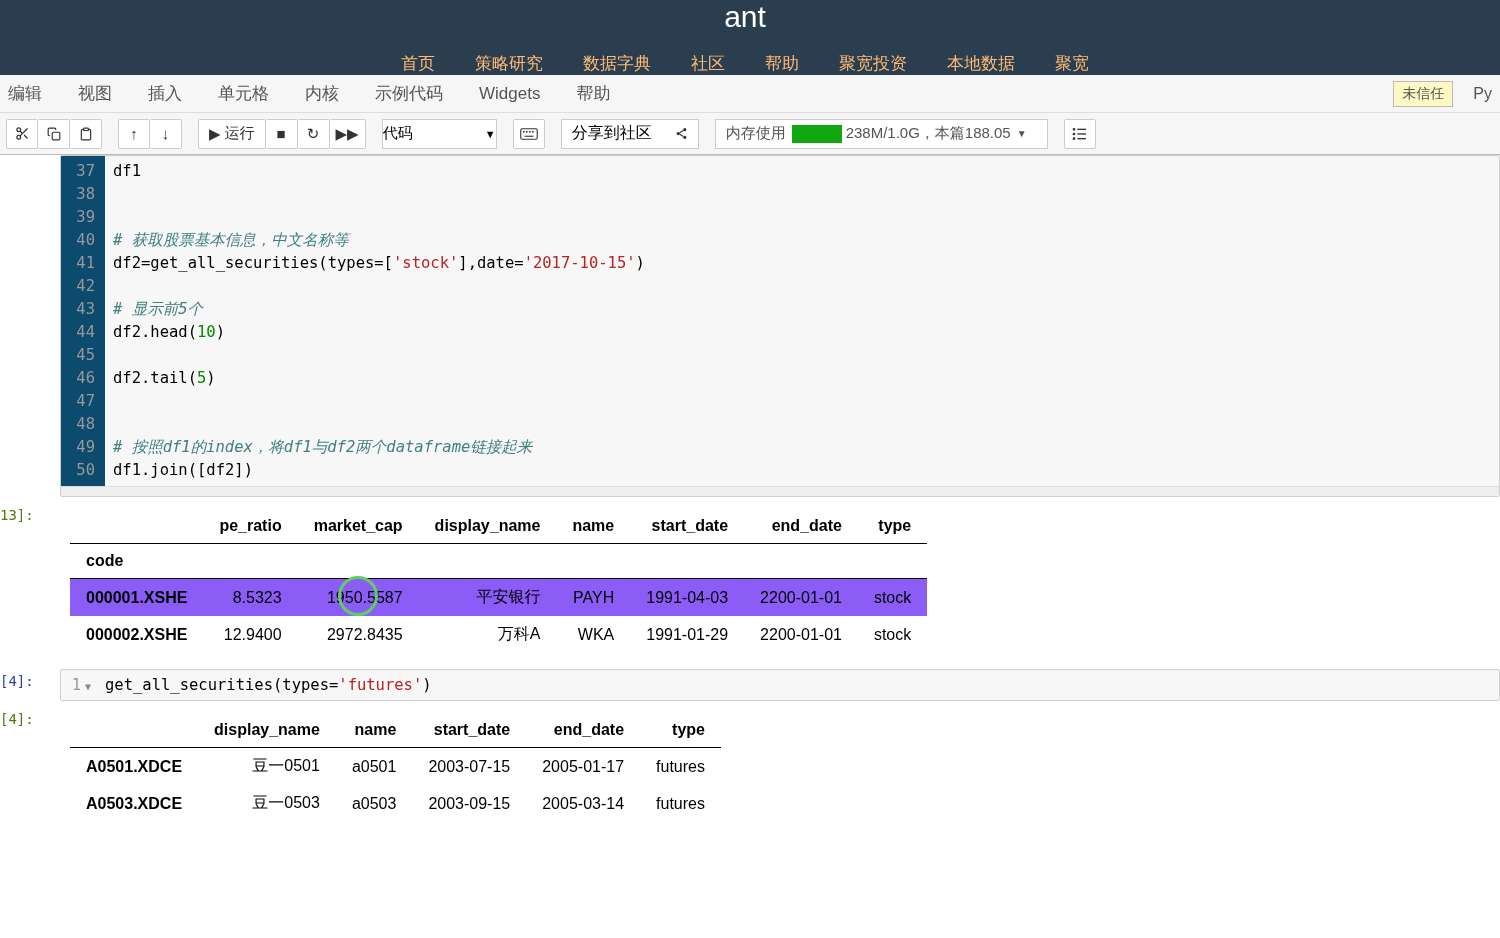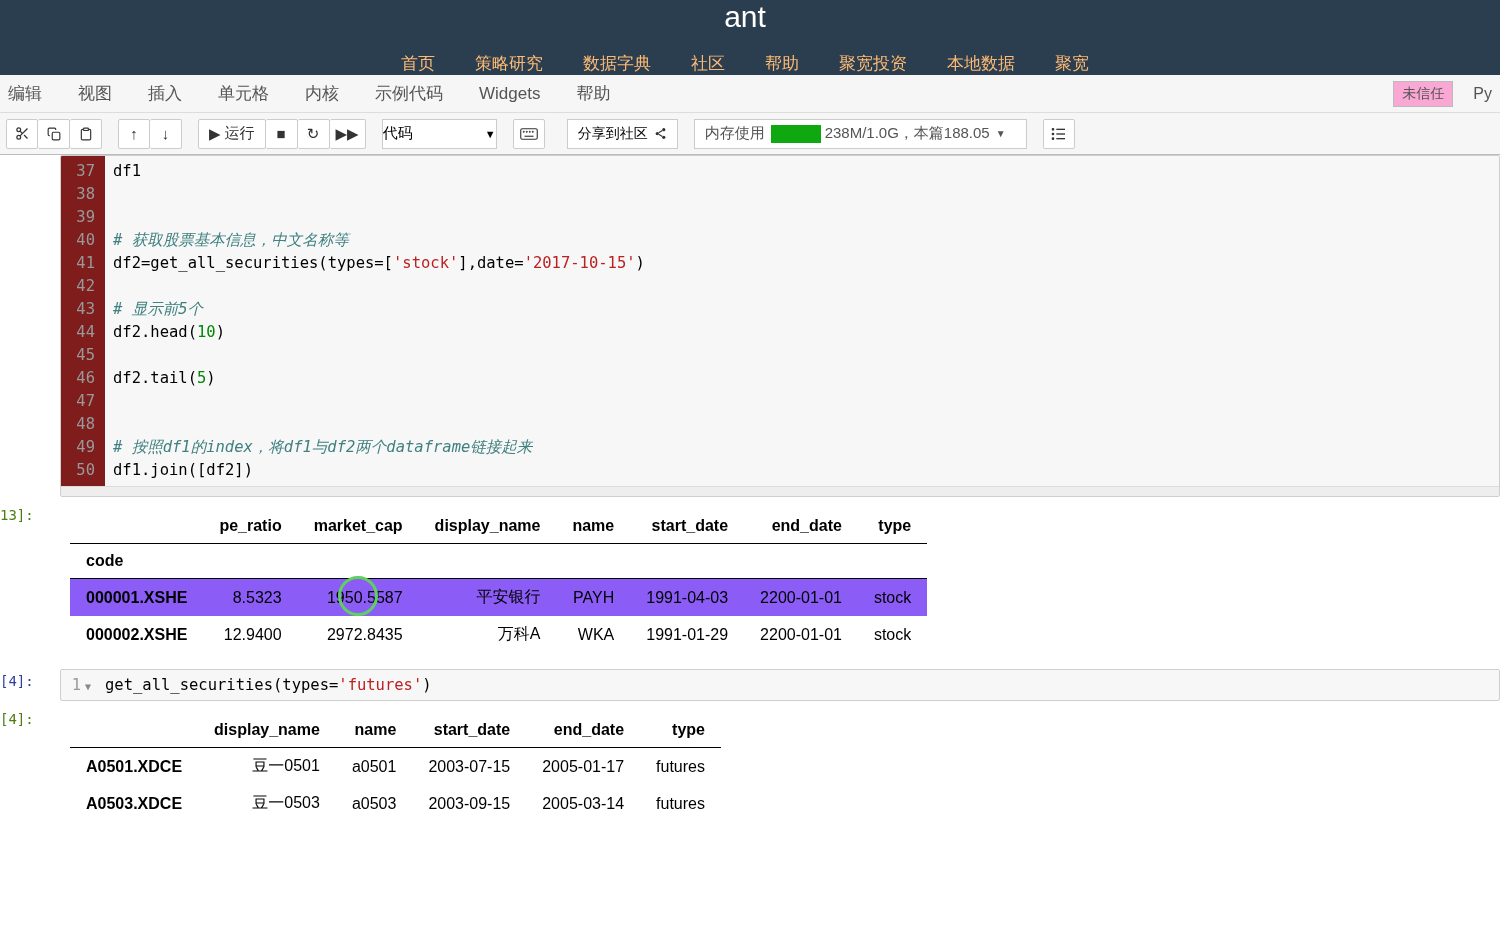--- a/index.html
+++ b/index.html
@@ -4,38 +4,38 @@
 <style>
 * { box-sizing: border-box; margin: 0; padding: 0; }
 body { font-family: "Helvetica Neue", Helvetica, Arial, sans-serif; font-size: 14px; background: #fff; color: #000; overflow: hidden; width: 1500px; }
 .top-nav { background: #2b3e50; height: 75px; display: flex; align-items: center; justify-content: space-between; padding: 0 10px 0 0; color: #fff; flex-direction: column; }
 .logo { font-size: 30px; font-weight: 400; color: #fff; padding-left: 0; }
 .nav-links { display: flex; gap: 40px; font-size: 17px; }
 .nav-links span { color: #fdba74; cursor: pointer; }
 .menubar { background: #f6f6f6; height: 38px; display: flex; align-items: center; padding: 0 8px; border-bottom: 1px solid #ddd; font-size: 17px; color: #555; }
 .menubar .menu-item { margin-right: 36px; cursor: pointer; }
 .menubar .right { margin-left: auto; display: flex; gap: 20px; align-items: center; }
-.trust { border: 1px solid #bbb; padding: 3px 8px; font-size: 14px; color: #555; background: #f9a8d4; }
+.trust { border: 1px solid #bbb; padding: 3px 8px; font-size: 14px; color: #555; background: #fef9c3; }
 .toolbar { background: #f6f6f6; height: 42px; display: flex; align-items: center; padding: 4px 6px; border-bottom: 1px solid #bbb; gap: 4px; }
 .tb-btn { border: 1px solid #ccc; background: #fff; height: 30px; min-width: 32px; display: flex; align-items: center; justify-content: center; cursor: pointer; font-size: 15px; color: #333; border-radius: 2px; padding: 0 6px; }
 .tb-btn.run { padding: 0 10px; gap: 4px; }
 .tb-group { display: flex; gap: 0; }
 .tb-group .tb-btn:not(:first-child) { border-left: none; }
 .tb-sep { width: 8px; }
 .cell-type { border: 1px solid #ccc; height: 30px; width: 115px; padding: 0 0; display: flex; align-items: center; justify-content: space-between; background: #fff; font-size: 15px; }
-.share { border: 1px solid #ccc; height: 30px; padding: 0 10px; display: flex; align-items: center; gap: 6px; background: #fff; font-size: 14px; margin-left: 6px; }
+.share { border: 1px solid #ccc; height: 30px; padding: 0 10px; display: flex; align-items: center; gap: 23px; background: #fff; font-size: 16px; }
 .mem { border: 1px solid #ccc; height: 30px; padding: 0 20px 0 10px; display: flex; align-items: center; background: #fff; font-size: 15px; color: #555; }
 .mem-bar { width: 50px; height: 18px; background: #10a810; margin: 0 4px 0 6px; }
 .notebook { padding-left: 50px; }
 .cell { display: flex; margin-bottom: 6px; }
 .prompt { width: 0; font-family: monospace; color: #303f9f; font-size: 14px; padding-top: 4px; text-align: right; padding-right: 10px; position: relative; left: -50px; white-space: nowrap; }
 .prompt.out { color: #4d7c0f; }
 .input-area { flex: 1; border: 1px solid #cfcfcf; background: #f7f7f7; border-radius: 2px; overflow-x: auto; }
 .code-block { display: flex; font-family: "DejaVu Sans Mono", Menlo, Consolas, monospace; font-size: 15.5px; line-height: 23px; }
-.gutter { background: #7f1d1d; color: #999; text-align: right; padding: 4px 10px 4px 8px; user-select: none; min-width: 44px; }
+.gutter { background: #0c4a6e; color: #999; text-align: right; padding: 4px 10px 4px 8px; user-select: none; min-width: 44px; }
 .code { padding: 4px 8px; white-space: pre; }
 .inline-code { display: flex; font-family: "DejaVu Sans Mono", Menlo, Consolas, monospace; font-size: 15.5px; }
 .inline-gutter { color: #999; padding: 6px 10px 6px 8px; min-width: 40px; text-align: right; }
 .inline-gutter .arrow { font-size: 10px; color: #888; margin-left: 4px; }
 .inline-text { padding: 6px 4px; }
 .c-comment { color: #408080; font-style: italic; }
 .c-str { color: #ba2121; }
 .c-num { color: #008800; }
 .output-table { border-collapse: collapse; margin: 6px 0 10px 10px; font-size: 16px; }
 .output-table th, .output-table td { padding: 8px 16px; text-align: right; border: none; }

